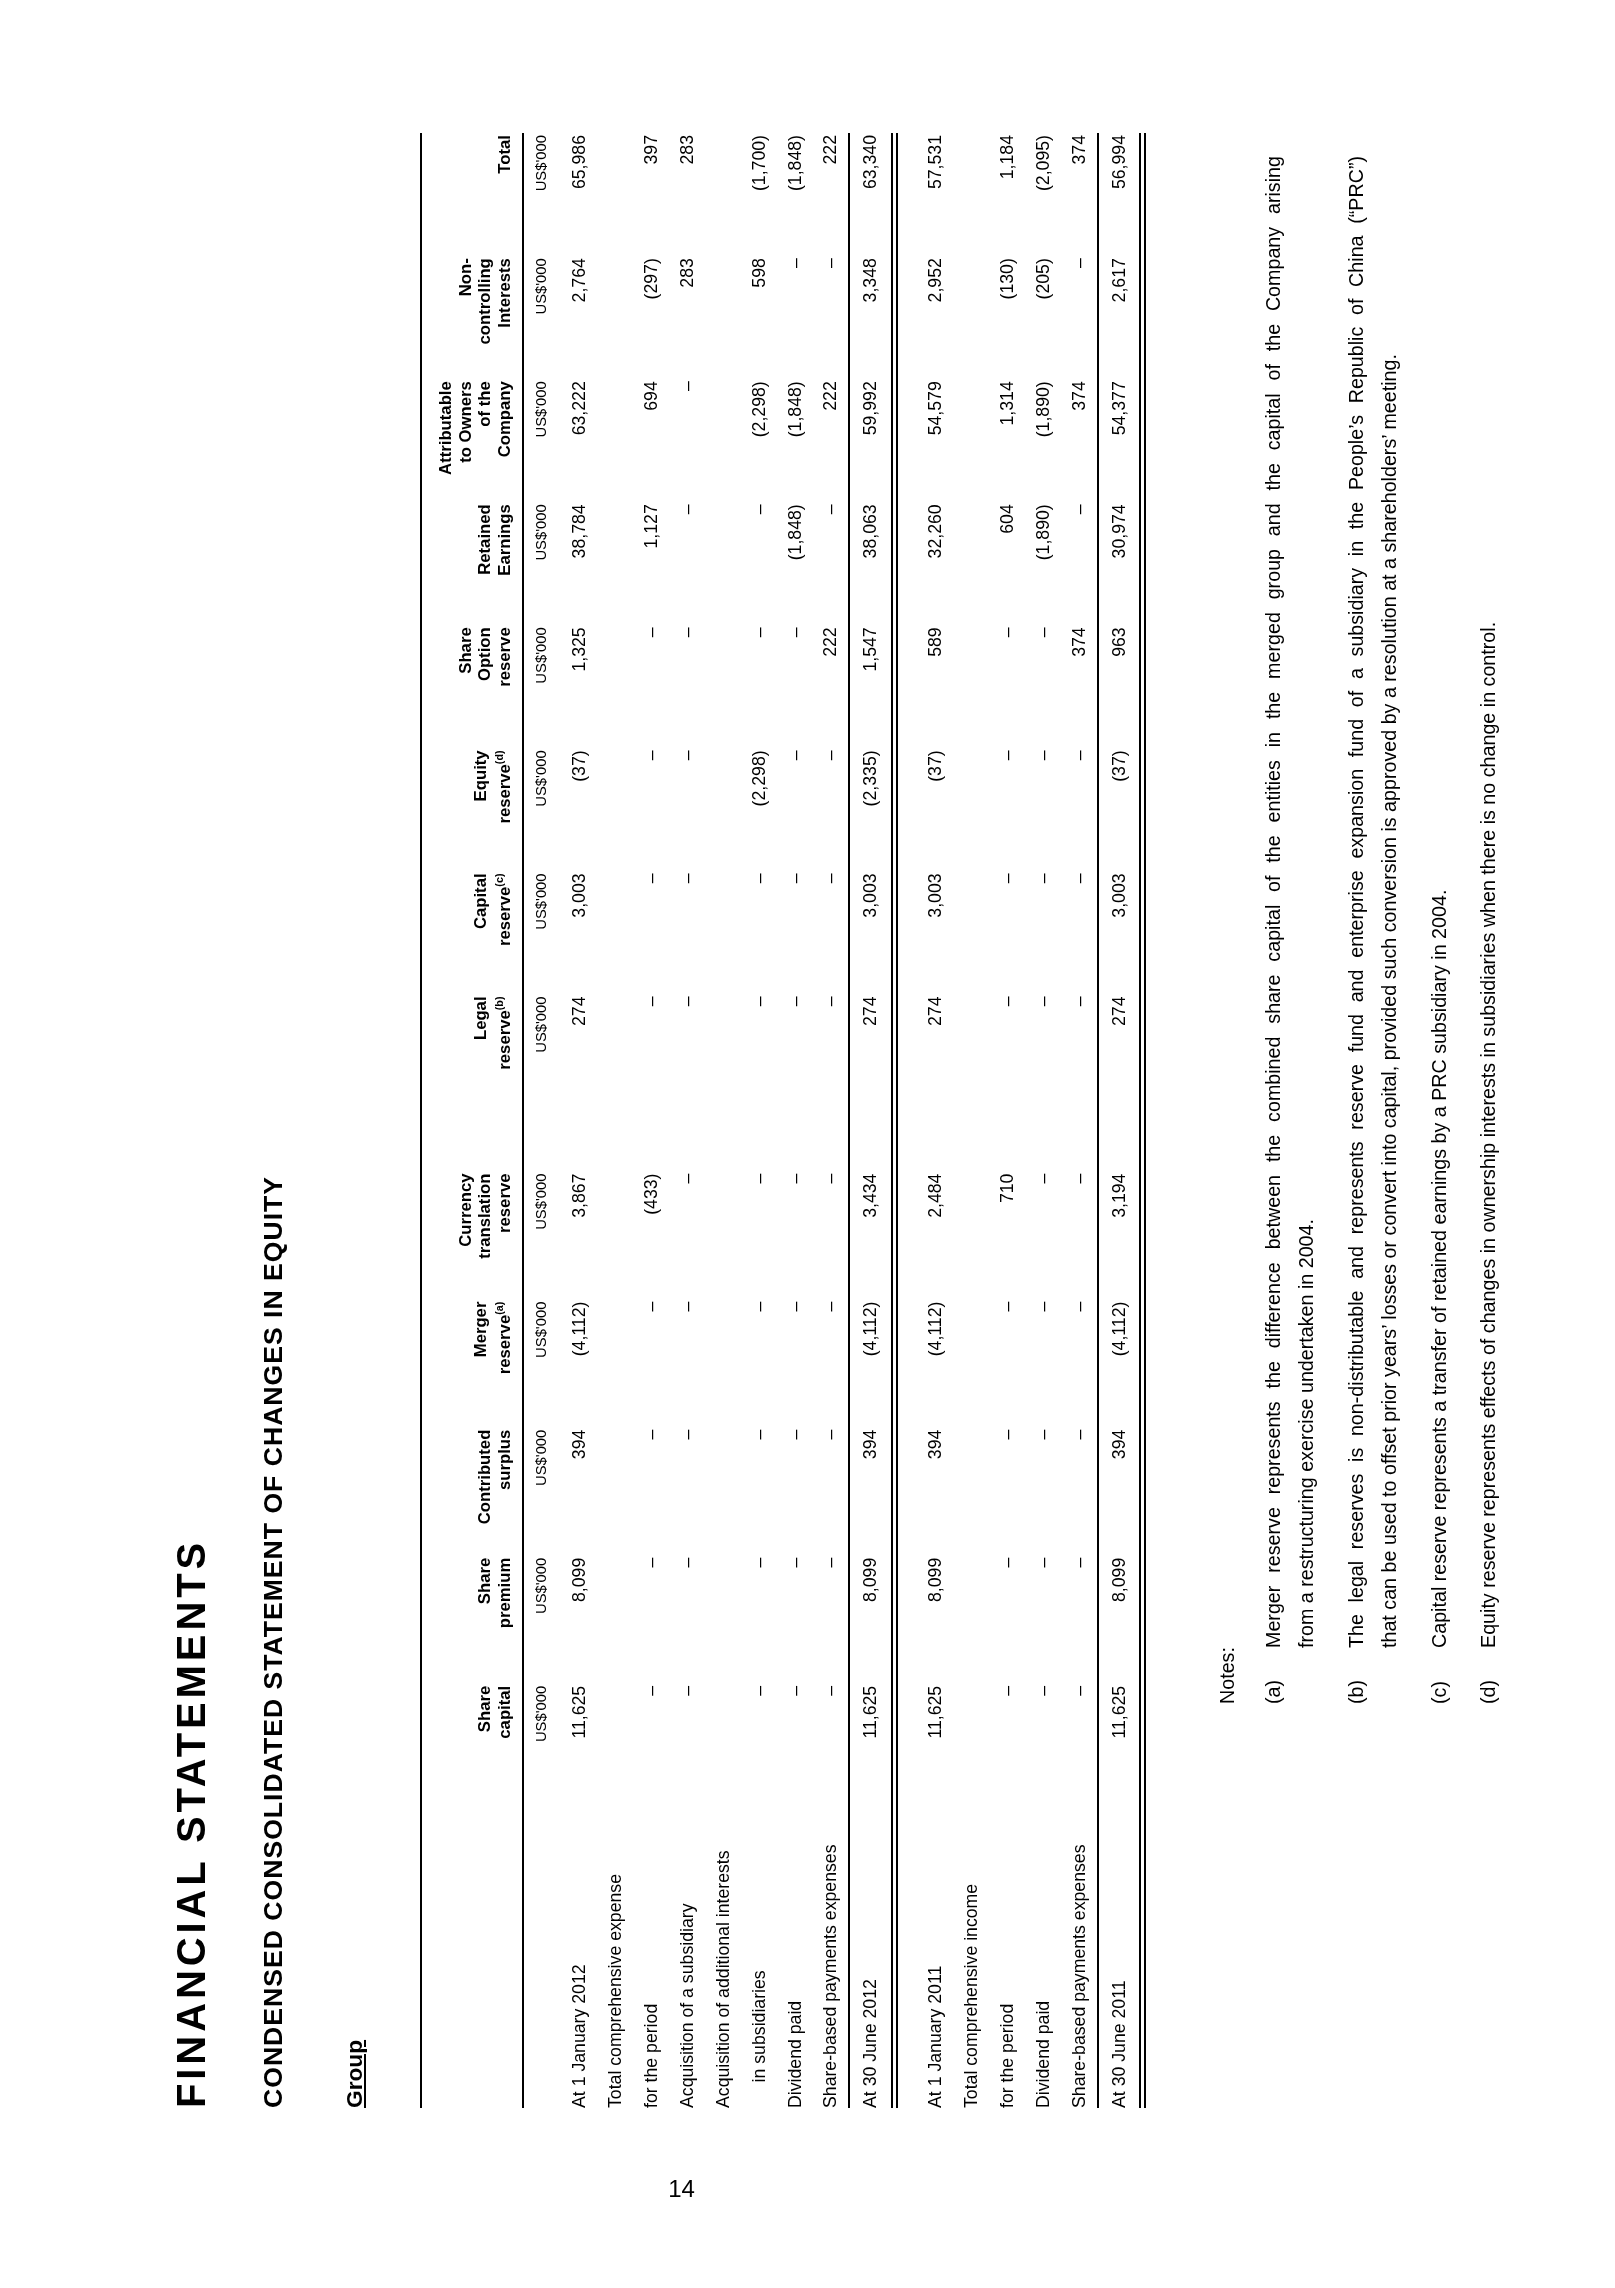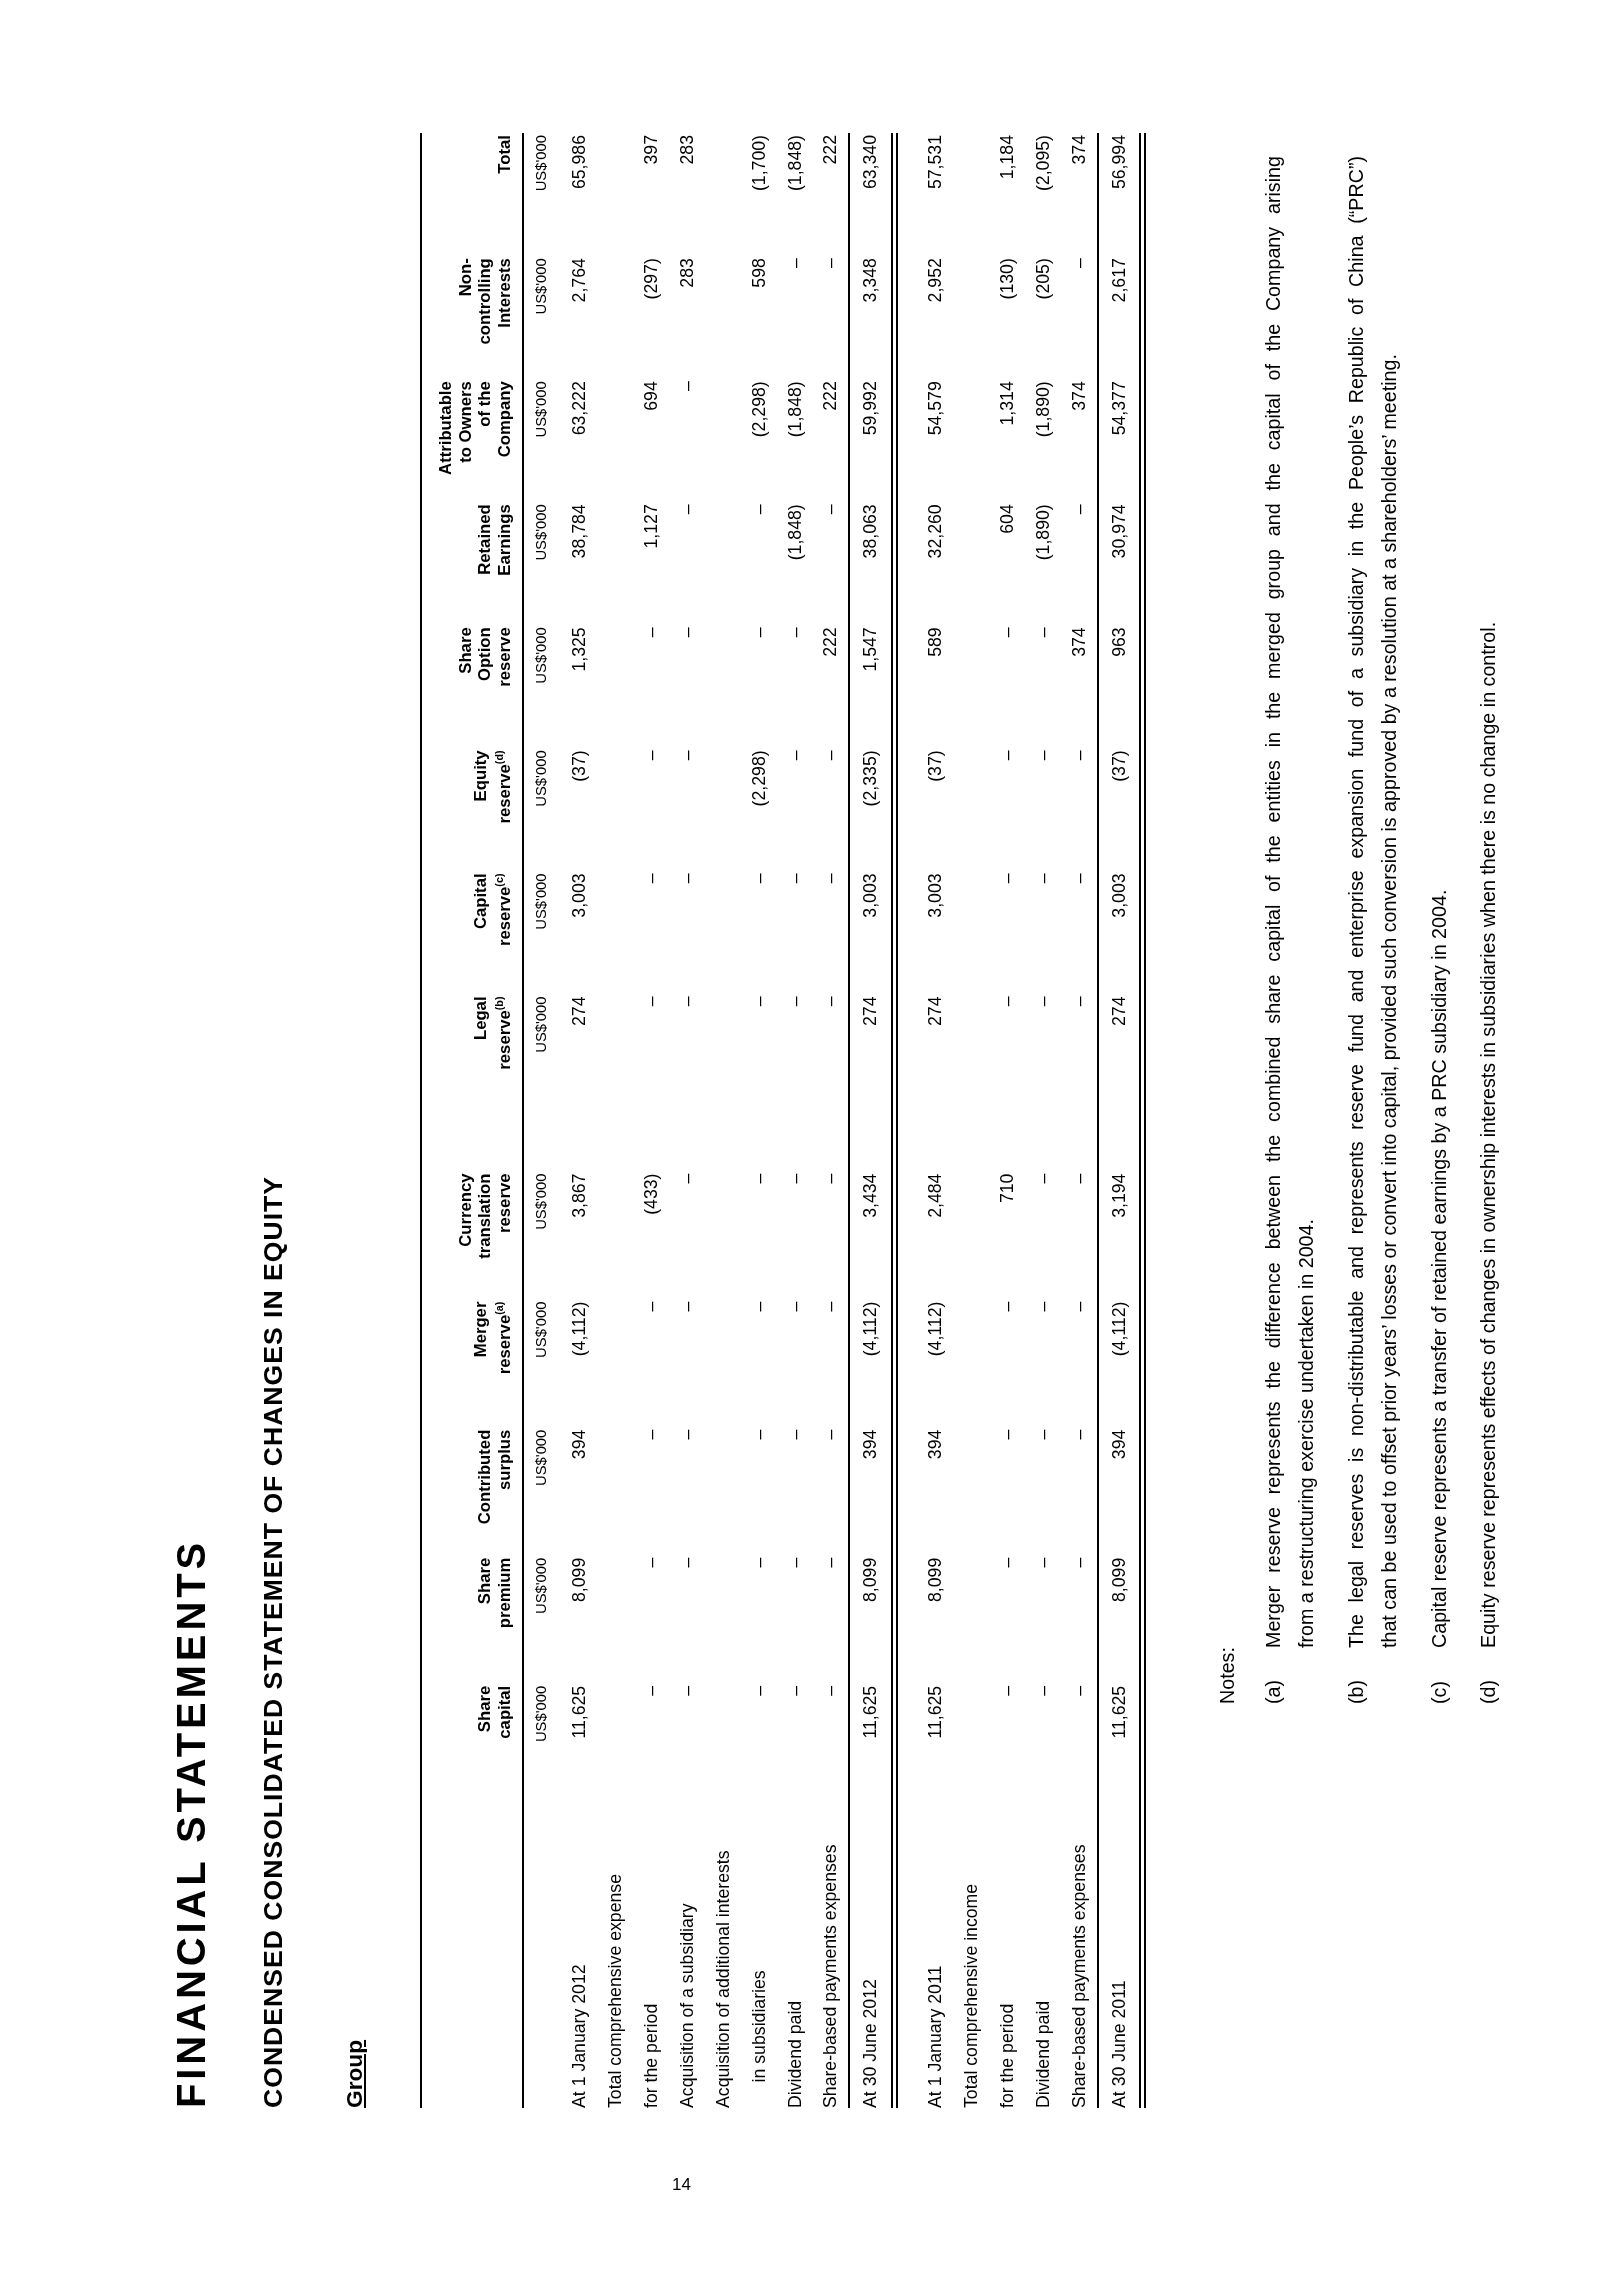--- a/index.html
+++ b/index.html
@@ -81,21 +81,21 @@
   .notes { position:absolute; left:584px; top:1215px; width:1551px; }
   .notes-heading { font-size:19.7px; line-height:25.6px; }
   .note-item { display:flex; align-items:flex-start; margin-top:16.7px; }
   .note-marker { width:56px; flex:0 0 56px; font-size:19.7px; line-height:33px; }
   .note-body { width:1492px; flex:0 0 1492px; }
   .note-line { font-size:19.7px; line-height:33px; }
   .note-line.just { text-align:justify; text-align-last:justify; }
   
   .page-number {
     position:absolute; left:0; top:2175px; width:1363px;
-    text-align:center; font-size:17px;
+    text-align:center; font-size:24px;
   }
 </style>
 </head>
 <body>
 
 <div class="landscape">
   <div class="title">FINANCIAL STATEMENTS</div>
   <div class="subtitle">CONDENSED CONSOLIDATED STATEMENT OF CHANGES IN EQUITY</div>
   <div class="group-label">Group</div>
 

